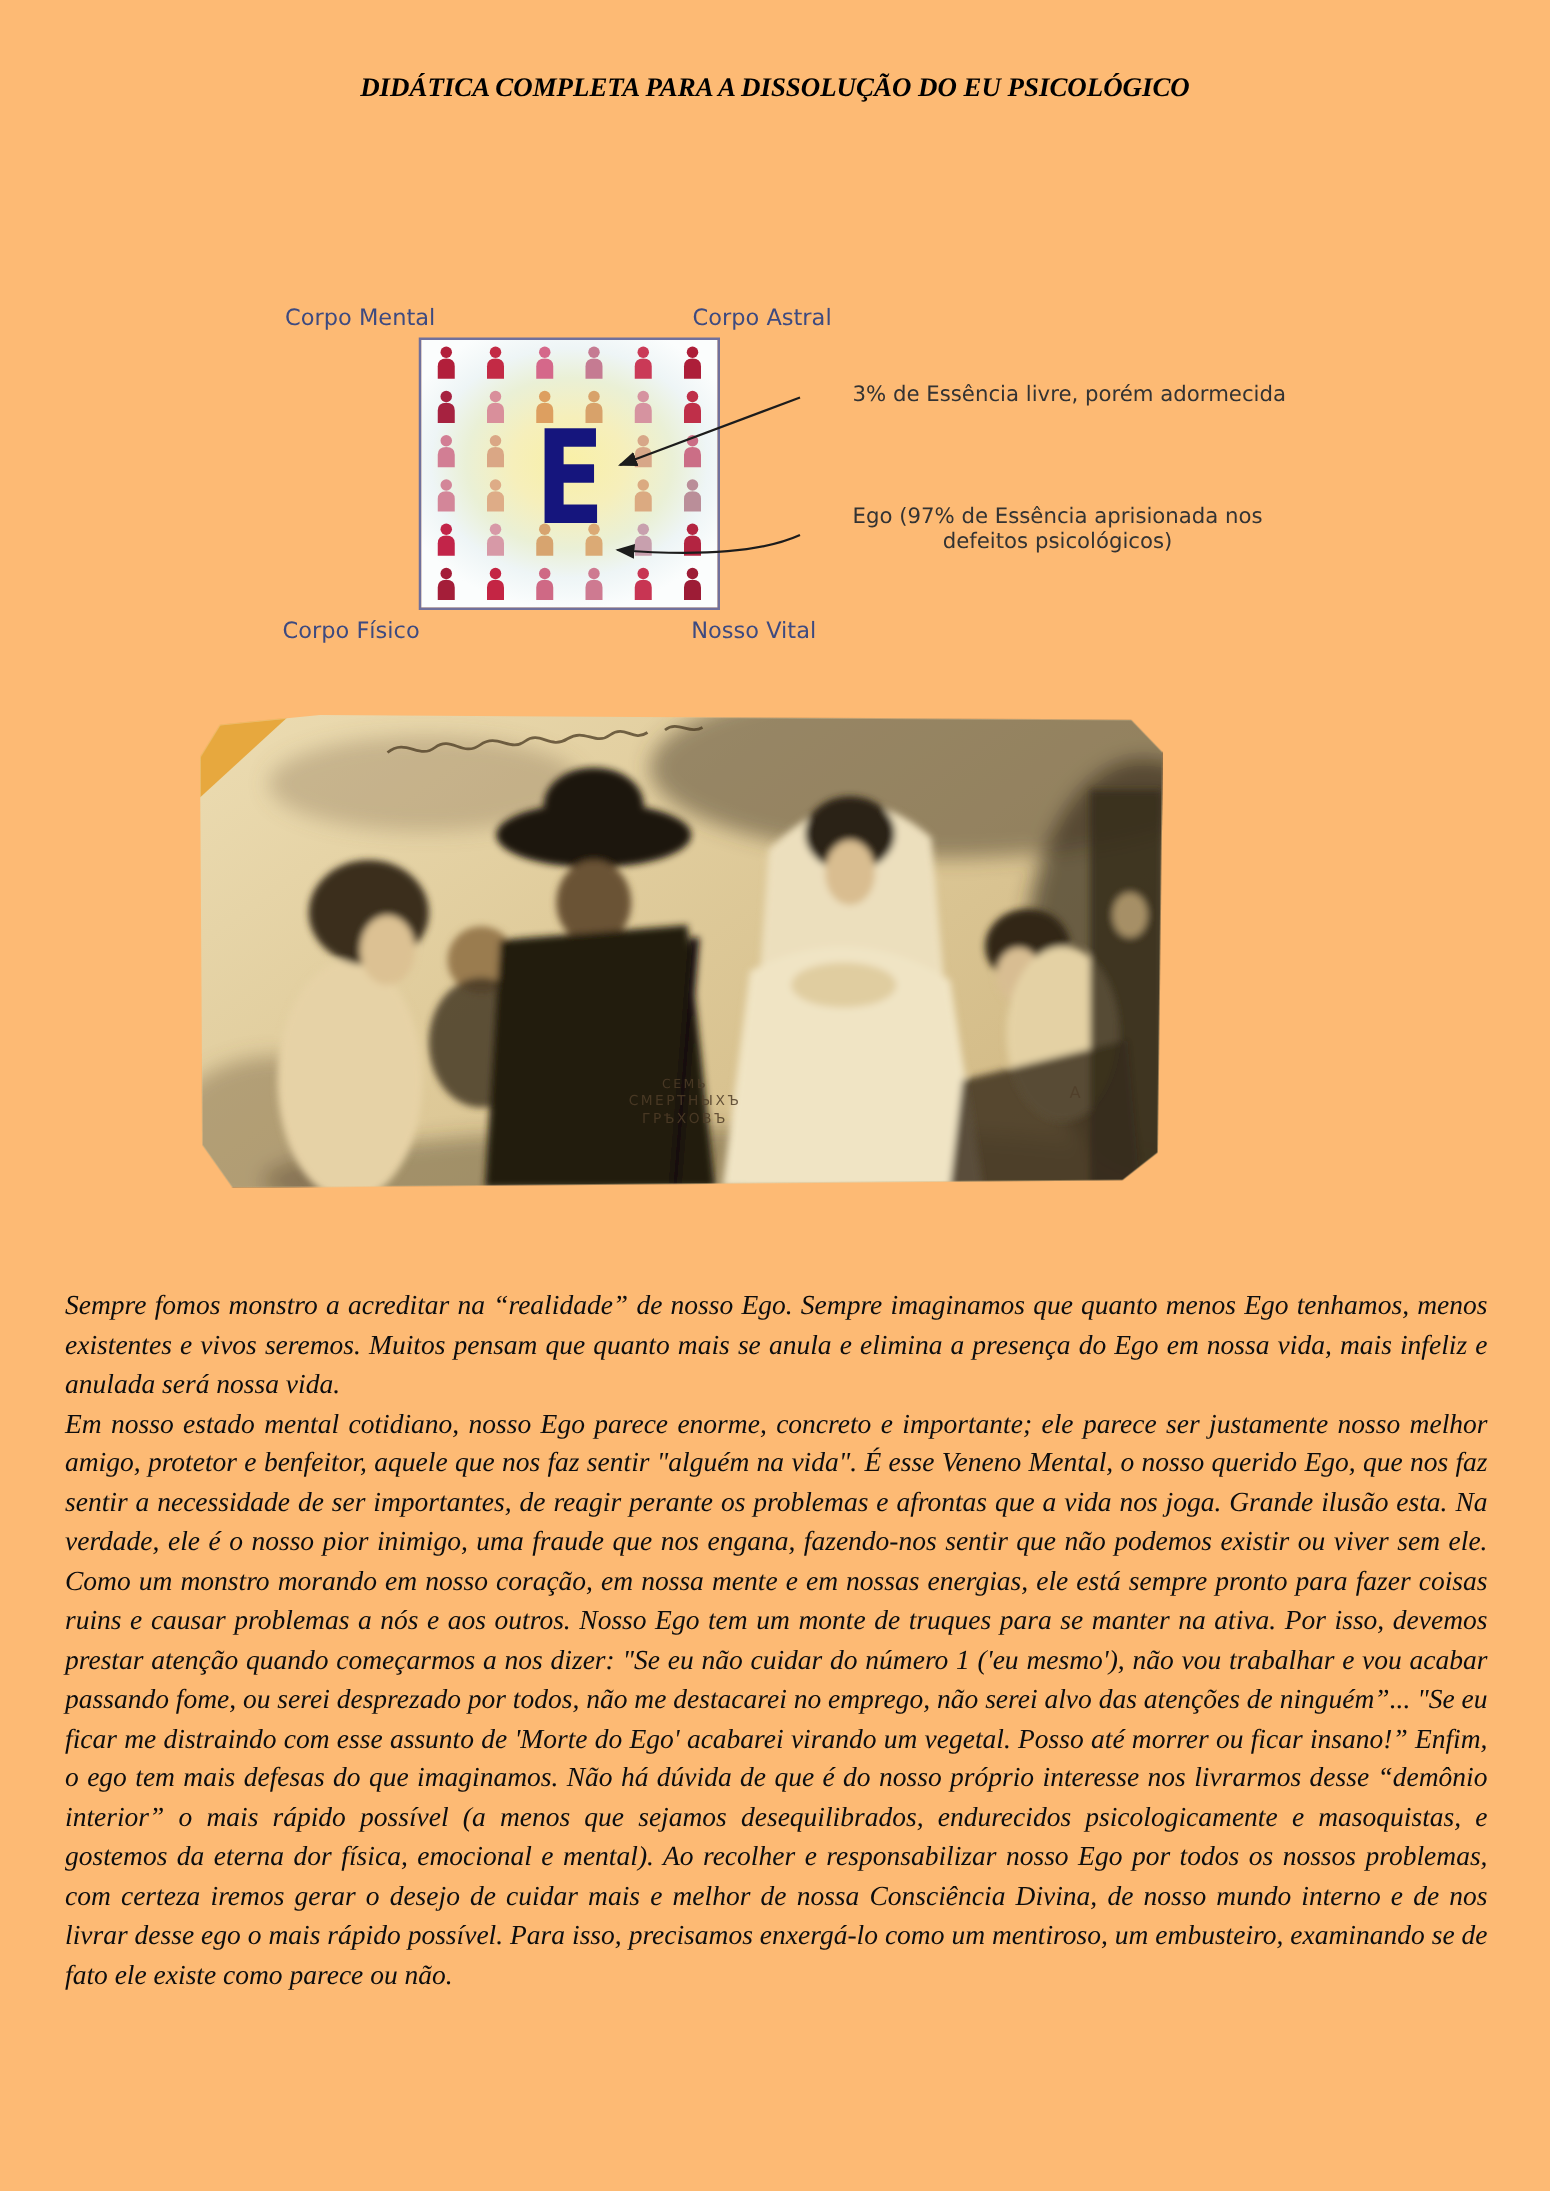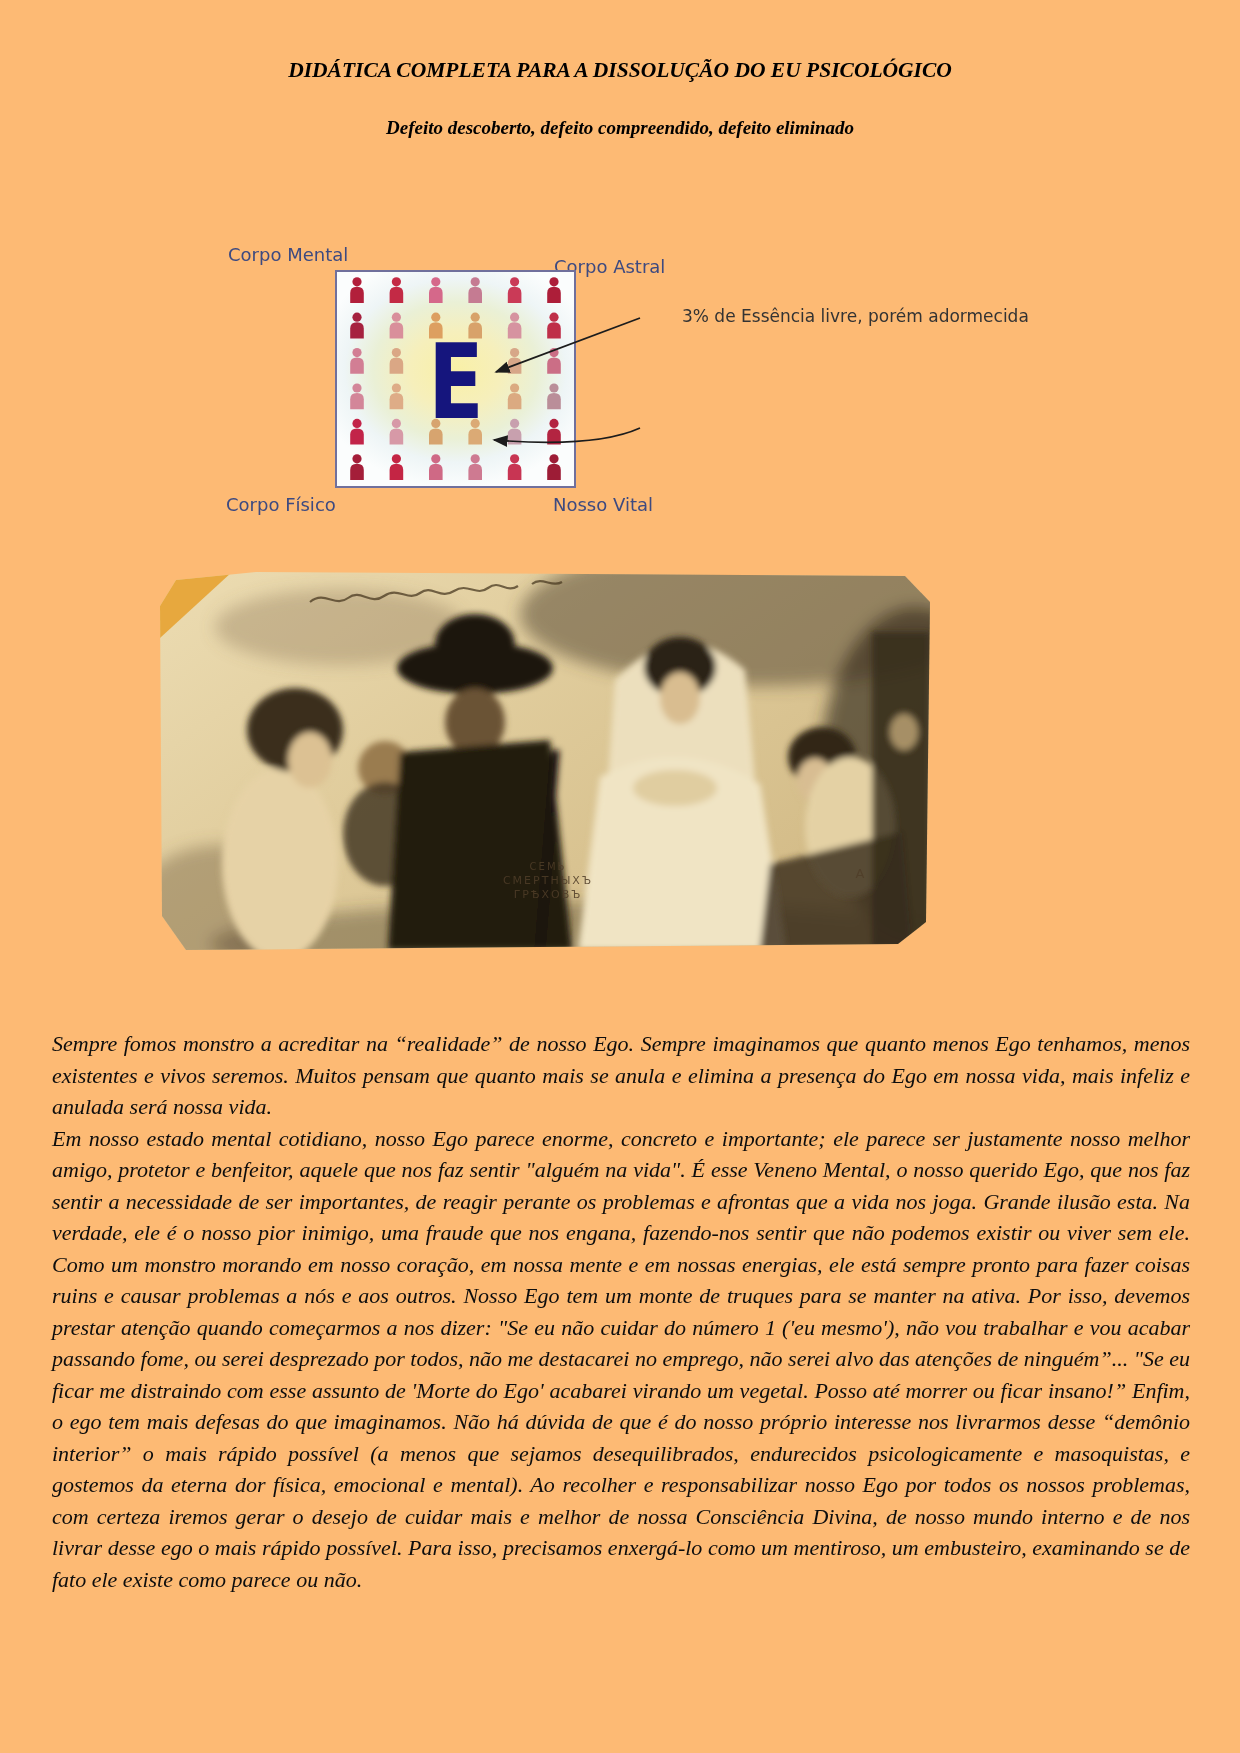--- a/index.html
+++ b/index.html
@@ -12,21 +12,21 @@
              font-size:21.5px;color:#000;}
   .doc-subtitle{position:absolute;top:117px;left:0;width:100%;text-align:center;
              font-family:"Liberation Serif", serif;font-style:italic;font-weight:bold;
              font-size:19px;color:#000;}
 
   
   .diagram{position:absolute;left:0;top:240px;width:1004px;height:290px;}
   .corpo-label{position:absolute;font-family:"DejaVu Sans", sans-serif;font-size:18px;
                color:#3d4a80;white-space:nowrap;}
   .lbl-mental{left:228px;top:4px;}
-  .lbl-astral{left:554px;top:16px;}
+  .lbl-astral{left:554px;top:4px;}
   .lbl-fisico{left:226px;top:254px;}
   .lbl-vital{left:553px;top:254px;}
   .essence-box{position:absolute;left:335px;top:30px;width:241px;height:218px;
                border:2px solid #70709c;box-sizing:border-box;
                background:radial-gradient(ellipse 60% 55% at 50% 46%, #f9f0a6 0%, #f6efbb 32%,
                           #eaf0d6 58%, #eef5f6 78%, #fbfdfd 100%);}
   .figures-grid{position:absolute;left:0;top:0;width:100%;height:100%;}
   .essence-letter{position:absolute;left:50%;top:58px;transform:translateX(-50%) scaleX(0.78);
                   transform-origin:center top;
                   font-family:"DejaVu Sans", sans-serif;font-weight:bold;font-size:104px;
@@ -46,21 +46,20 @@
              font-family:"Liberation Serif", serif;font-style:italic;
              font-size:22px;line-height:31.5px;color:#0d0d0d;text-align:justify;}
   .body-text p{margin:0;}
 </style>
 </head>
 <body>
 
 <div class="page">
 
   <div class="doc-title">DIDÁTICA COMPLETA PARA A DISSOLUÇÃO DO EU PSICOLÓGICO</div>
-  <div class="doc-subtitle">Defeito descoberto, defeito compreendido, defeito eliminado</div>
 
   <div class="diagram">
 
     <div class="corpo-label lbl-mental">Corpo Mental</div>
     <div class="corpo-label lbl-astral">Corpo Astral</div>
     <div class="corpo-label lbl-fisico">Corpo Físico</div>
     <div class="corpo-label lbl-vital">Nosso Vital</div>
 
     <div class="essence-box">
       <svg class="figures-grid" viewBox="0 0 237 214" width="237" height="214" aria-hidden="true">
@@ -116,20 +115,24 @@
       <defs>
         <marker id="arrhead" markerWidth="9" markerHeight="8" refX="8" refY="3.5" orient="auto">
           <path d="M0,0 L9,3.5 L0,7 Z" fill="#1c1c1c"></path>
         </marker>
       </defs>
       <path d="M640,78 L496,132" stroke="#1c1c1c" stroke-width="1.7" fill="none" marker-end="url(#arrhead)"></path>
       <path d="M640,188 Q596,208 494,200" stroke="#1c1c1c" stroke-width="1.7" fill="none" marker-end="url(#arrhead)"></path>
     </svg>
 
     <div class="annotation ann-free">3% de Essência livre, porém adormecida</div>
+    <div class="annotation ann-ego">
+      <span class="line">Ego (97% de Essência aprisionada nos</span>
+      <span class="line">defeitos psicológicos)</span>
+    </div>
   </div>
 
   <div class="photo-wrap">
     <svg viewBox="0 0 770 378" width="770" height="378" aria-hidden="true">
       <defs>
         <linearGradient id="gPaper" x1="0" y1="0" x2="1" y2="0.7">
           <stop offset="0" stop-color="#ecdcb2"></stop>
           <stop offset="0.45" stop-color="#e0cc9c"></stop>
           <stop offset="1" stop-color="#d2ba86"></stop>
         </linearGradient>

